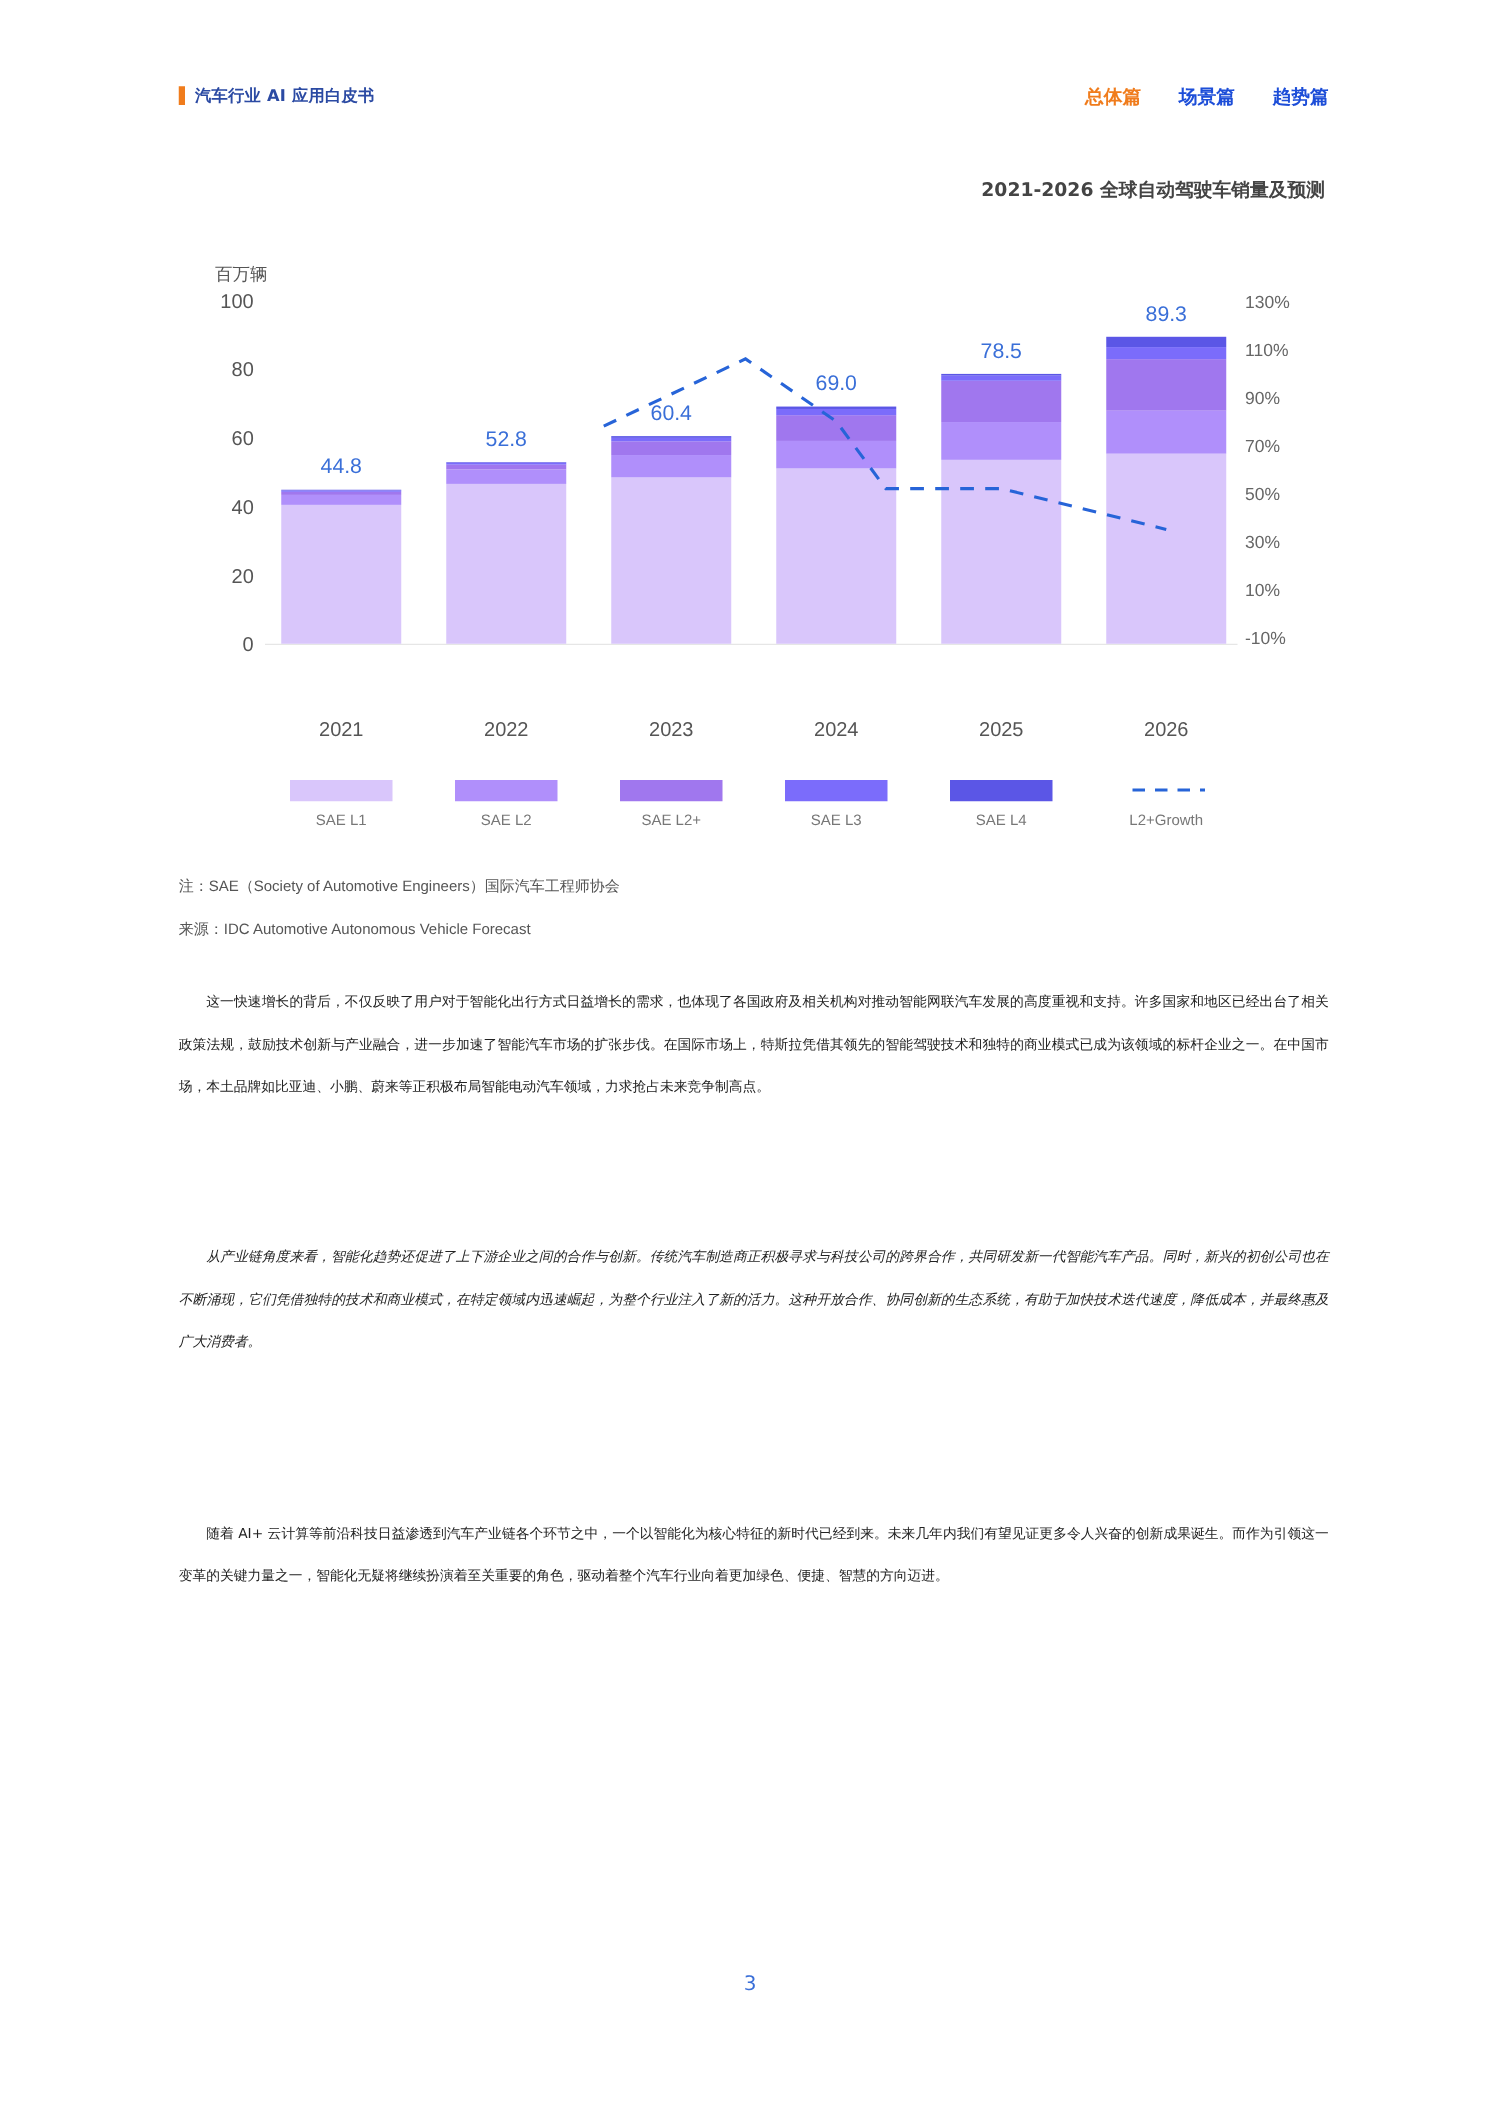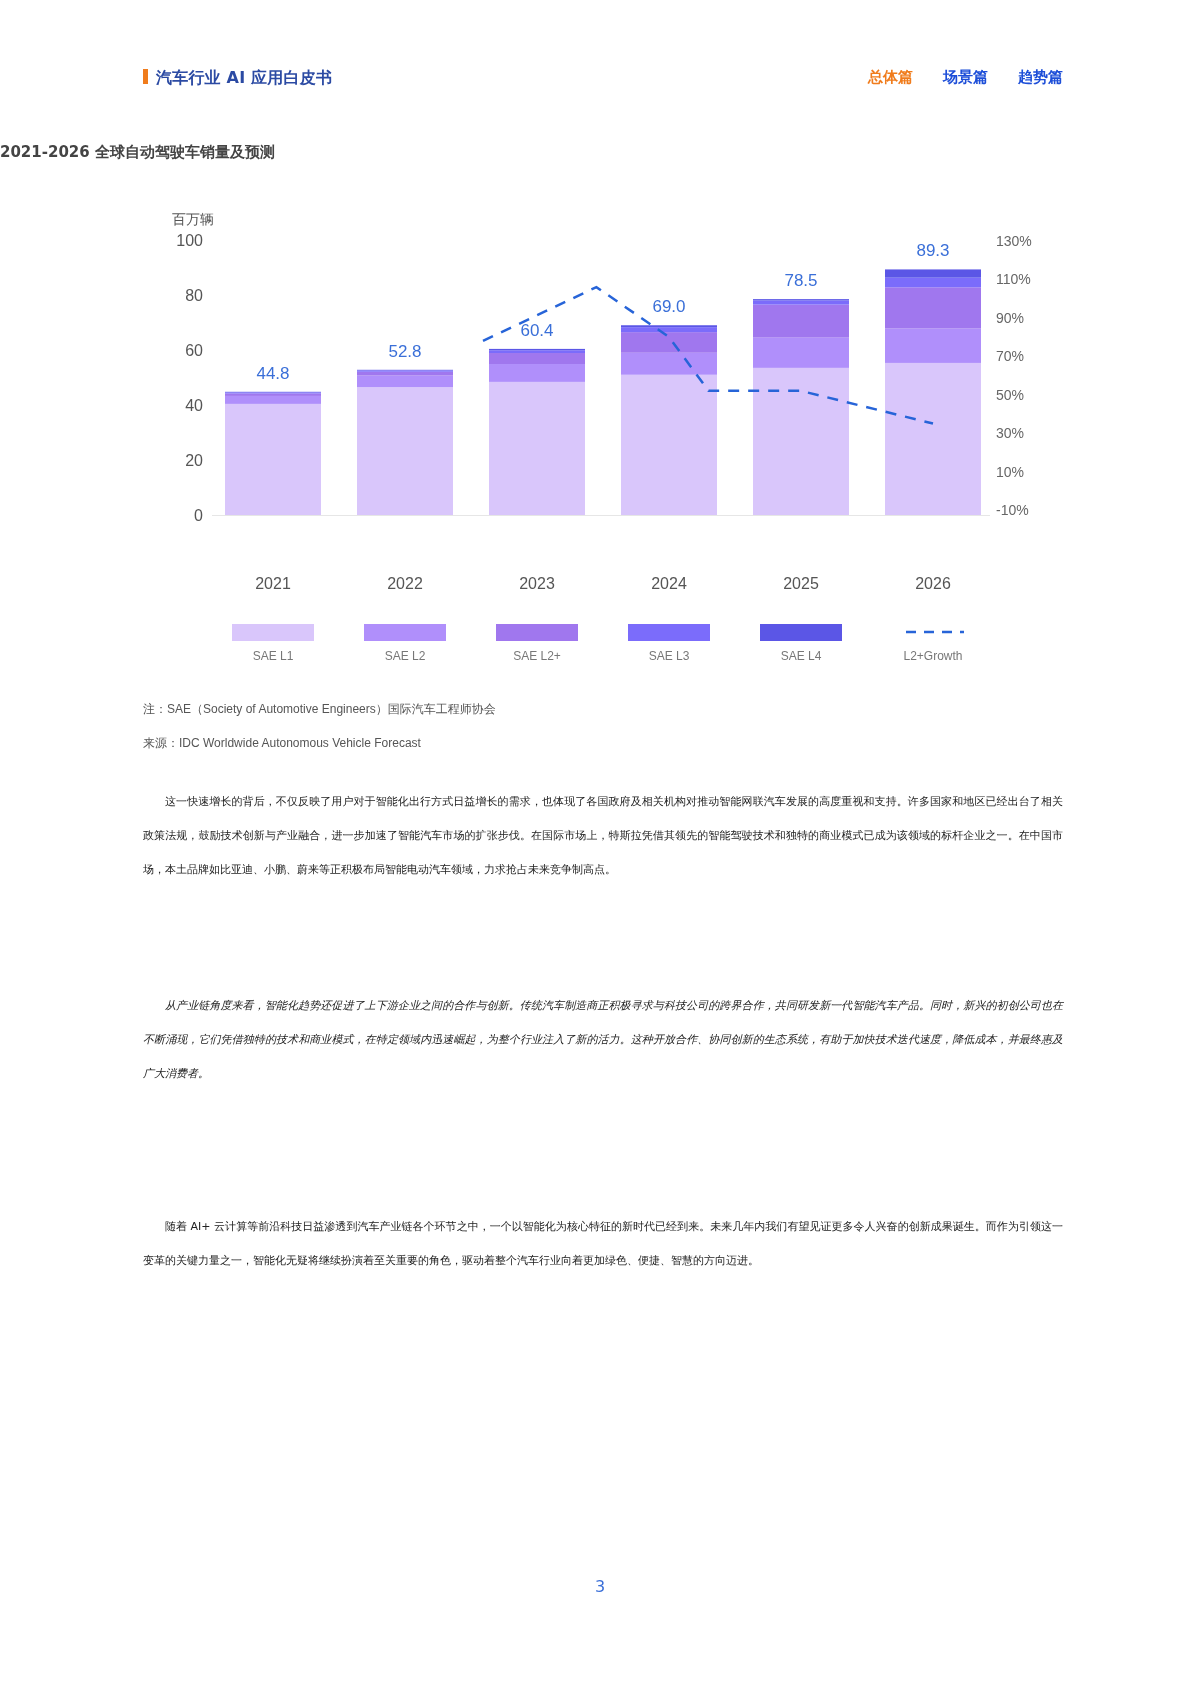--- a/index.html
+++ b/index.html
@@ -1,24 +1,24 @@
 <!DOCTYPE html>
 <html><head>
 <meta charset="utf-8">
 <style>
   html, body { margin:0; padding:0; background:#ffffff; }
   body { width:1200px; height:1683px; position:relative; font-family:"DejaVu Sans","Liberation Sans",sans-serif; color:#333; overflow:hidden; }
   .header { position:absolute; left:143px; top:66px; width:920px; height:24px; }
   .brand-bar { position:absolute; left:0; top:3px; width:5px; height:15px; background:#f07c1c; }
-  .brand-title { position:absolute; left:13px; top:2px; font-size:16px; font-weight:bold; color:#2b4aa3; letter-spacing:0.2px;text-align:right; }
+  .brand-title { position:absolute; left:13px; top:2px; font-size:13px; font-weight:bold; color:#2b4aa3; letter-spacing:0.2px;text-align:right; }
   .nav { position:absolute; right:0; top:2px; display:flex; gap:30px; font-size:15px; font-weight:bold; }
   .nav span { cursor:pointer; color:#1d4ed8; }
   .nav span.active { color:#f07c1c; }
 
-  .chart-title { position:absolute; left:0; width:1060px; top:143px; text-align:left; font-size:15px; font-weight:bold; color:#444; }
+  .chart-title { position:absolute; left:0; width:1060px; top:143px; text-align:right; font-size:15px; font-weight:bold; color:#444; }
   .y-unit { position:absolute; left:172px; top:199px; font-size:14px; color:#555;margin-top:12px; }
   .chart { position:absolute; left:0; top:0; width:1200px; height:700px; }
   .chart svg { position:absolute; left:0; top:0; }
   .axis-text { font-family:"Liberation Sans",sans-serif; font-size:16px; fill:#555; }
   .r-axis-text { font-family:"Liberation Sans",sans-serif; font-size:14px; fill:#666; }
   .value-label { font-family:"Liberation Sans",sans-serif; font-size:17px; fill:#3a6fd8; }
   .legend-text { font-family:"Liberation Sans",sans-serif; font-size:12px; fill:#777; }
 
   .note { position:absolute; left:143px; font-size:12px; color:#555; font-family:"Liberation Sans",sans-serif;margin-top:12px; }
   .para { position:absolute; left:143px; width:920px; font-size:11px; line-height:34px; color:#222; text-indent:2em; text-align:justify; }
@@ -109,19 +109,19 @@
       <rect x="628" y="624" width="82" height="17" fill="#7b6cfb"></rect>
       <text x="669" y="660" text-anchor="middle" class="legend-text">SAE L3</text>
       <rect x="760" y="624" width="82" height="17" fill="#5b56e6"></rect>
       <text x="801" y="660" text-anchor="middle" class="legend-text">SAE L4</text>
       <line x1="906" y1="632" x2="964" y2="632" stroke="#2764d8" stroke-width="2.5" stroke-dasharray="10,8"></line>
       <text x="933" y="660" text-anchor="middle" class="legend-text">L2+Growth</text>
     </svg>
 </div>
 
 <div class="note" style="top:689px;">注：SAE（Society of Automotive Engineers）国际汽车工程师协会</div>
-<div class="note" style="top:723px;">来源：IDC Worldwide Autonomous Vehicle Forecast</div>
+<div class="note" style="top:723px;">来源：IDC Automotive Autonomous Vehicle Forecast</div>
 
 <div class="para" style="top:785px;">这一快速增长的背后，不仅反映了用户对于智能化出行方式日益增长的需求，也体现了各国政府及相关机构对推动智能网联汽车发展的高度重视和支持。许多国家和地区已经出台了相关政策法规，鼓励技术创新与产业融合，进一步加速了智能汽车市场的扩张步伐。在国际市场上，特斯拉凭借其领先的智能驾驶技术和独特的商业模式已成为该领域的标杆企业之一。在中国市场，本土品牌如比亚迪、小鹏、蔚来等正积极布局智能电动汽车领域，力求抢占未来竞争制高点。</div>
 <div class="para" style="top:989px;font-style:italic;">从产业链角度来看，智能化趋势还促进了上下游企业之间的合作与创新。传统汽车制造商正积极寻求与科技公司的跨界合作，共同研发新一代智能汽车产品。同时，新兴的初创公司也在不断涌现，它们凭借独特的技术和商业模式，在特定领域内迅速崛起，为整个行业注入了新的活力。这种开放合作、协同创新的生态系统，有助于加快技术迭代速度，降低成本，并最终惠及广大消费者。</div>
 <div class="para" style="top:1210px;">随着 AI+ 云计算等前沿科技日益渗透到汽车产业链各个环节之中，一个以智能化为核心特征的新时代已经到来。未来几年内我们有望见证更多令人兴奋的创新成果诞生。而作为引领这一变革的关键力量之一，智能化无疑将继续扮演着至关重要的角色，驱动着整个汽车行业向着更加绿色、便捷、智慧的方向迈进。</div>
 
 <div class="page-num">3</div>
 
 </body></html>

